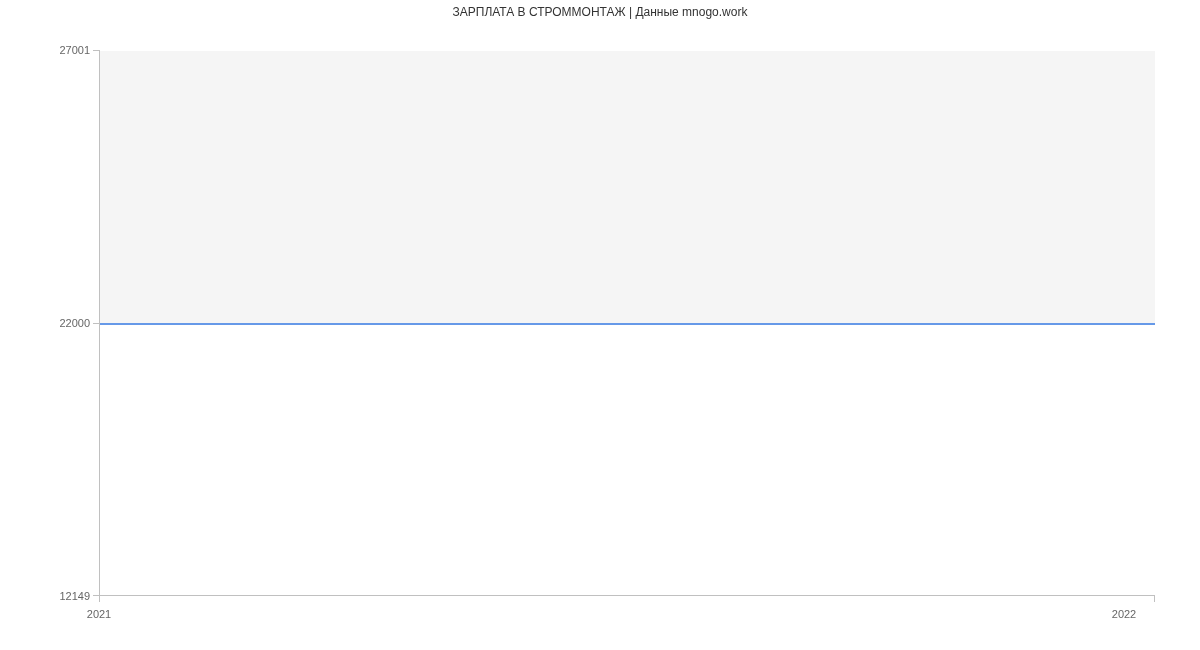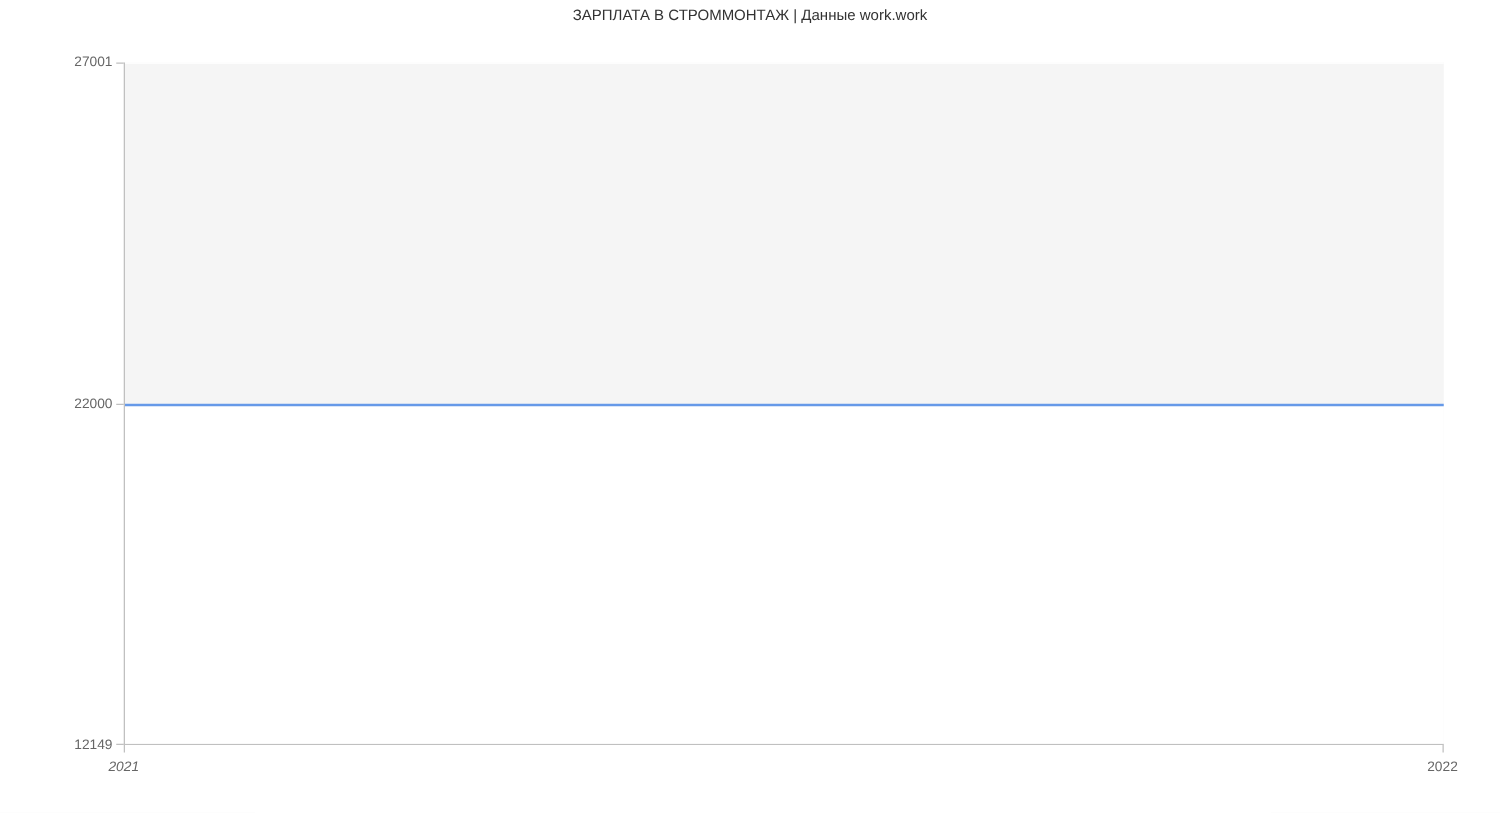--- a/index.html
+++ b/index.html
@@ -88,21 +88,21 @@
       font-size: 11px;
       color: #666666;
       transform: translateX(-50%);
     }
   </style>
 </head>
 <body>
 
 <div class="chart-container">
 
-  <div class="chart-title">ЗАРПЛАТА В СТРОММОНТАЖ | Данные work.work</div>
+  <div class="chart-title">ЗАРПЛАТА В СТРОММОНТАЖ | Данные mnogo.work</div>
 
   <div class="plot-area">
     <div class="gridline-h" style="top:0;"></div>
     <div class="gridline-h" style="top:273px;"></div>
 
     <div class="area-fill" style="top:274px;"></div>
 
     <div class="data-line" style="top:273px;"></div>
   </div>
 
@@ -110,16 +110,16 @@
   <div class="tick y-tick" style="top:323px;"></div>
   <div class="tick y-tick" style="top:595px;"></div>
 
   <div class="tick x-tick" style="left:99px;"></div>
   <div class="tick x-tick" style="left:1154px;"></div>
 
   <div class="y-label" style="top:50px;">27001</div>
   <div class="y-label" style="top:323px;">22000</div>
   <div class="y-label" style="top:596px;">12149</div>
 
-  <div class="x-label" style="left:99px;font-style:italic;">2021</div>
-  <div class="x-label" style="left:1154px;">2022</div>
+  <div class="x-label" style="left:99px;">2021</div>
+  <div class="x-label" style="left:1124px;">2022</div>
 
 </div>
 
 </body></html>

